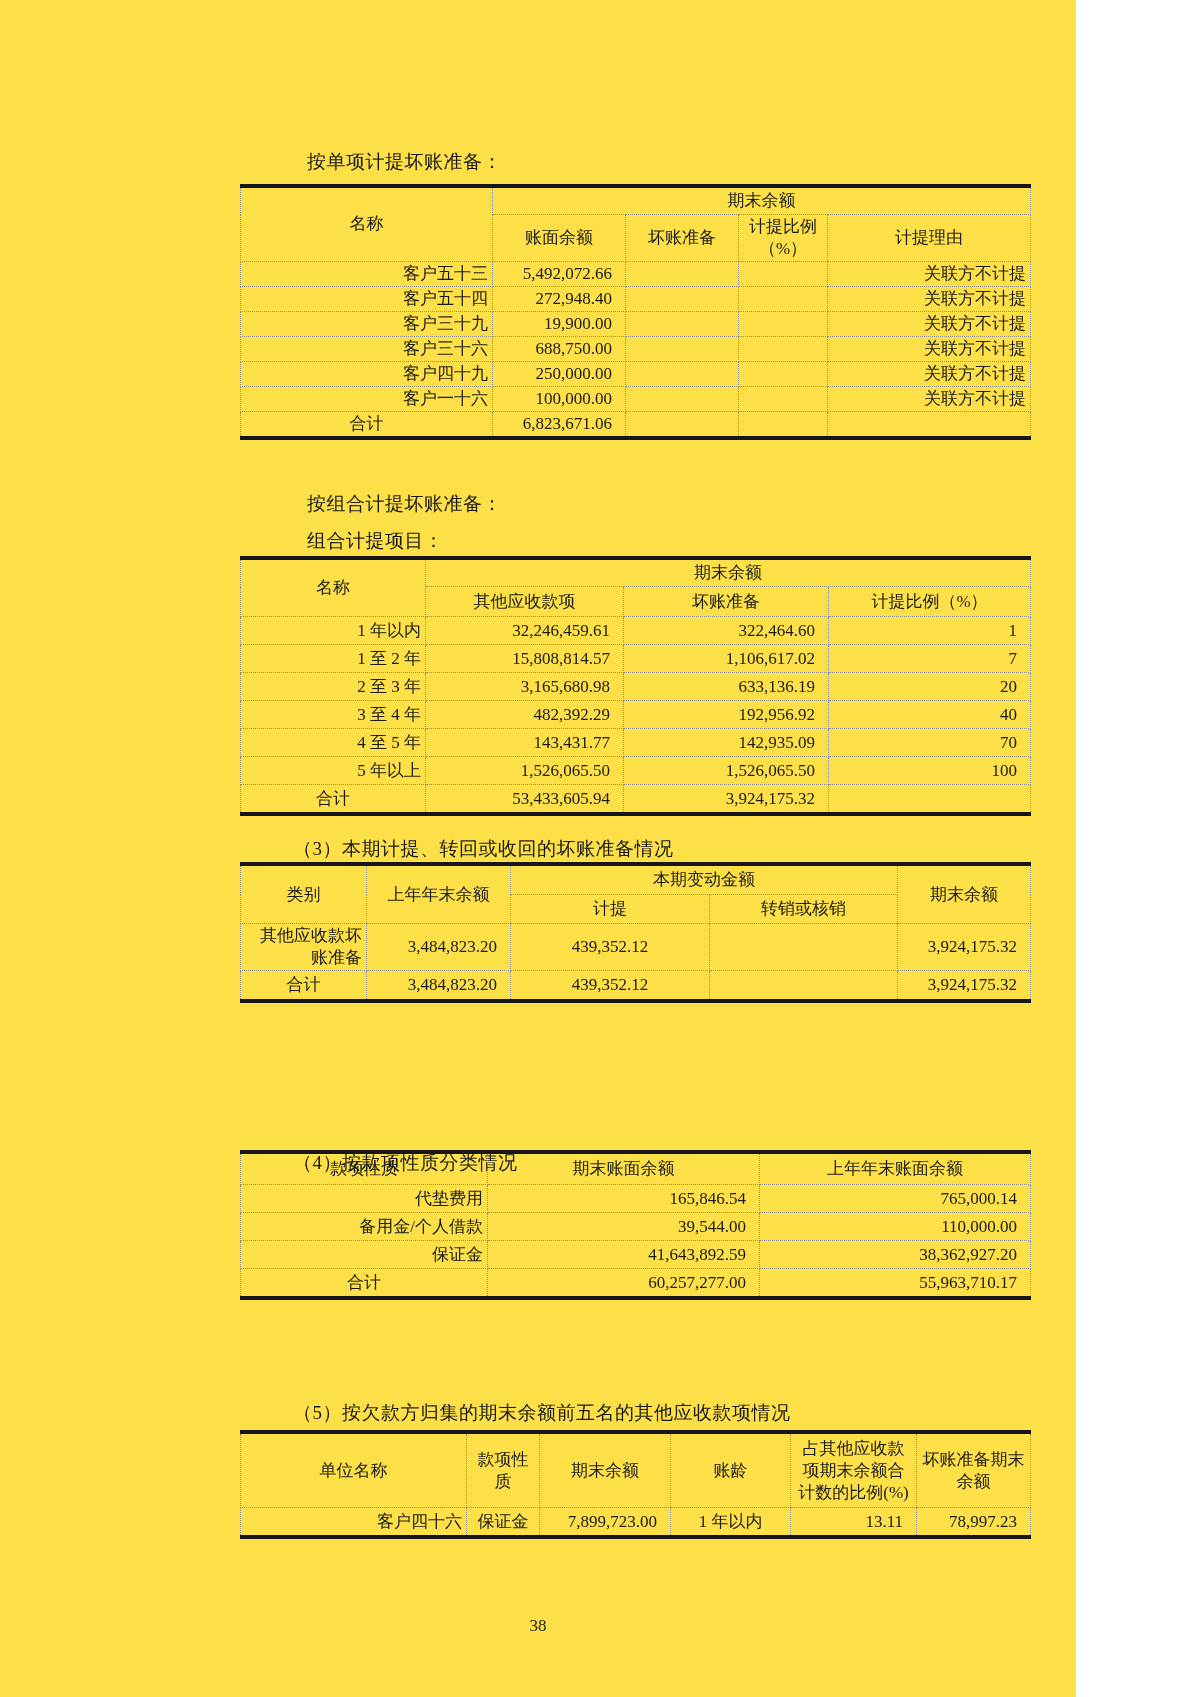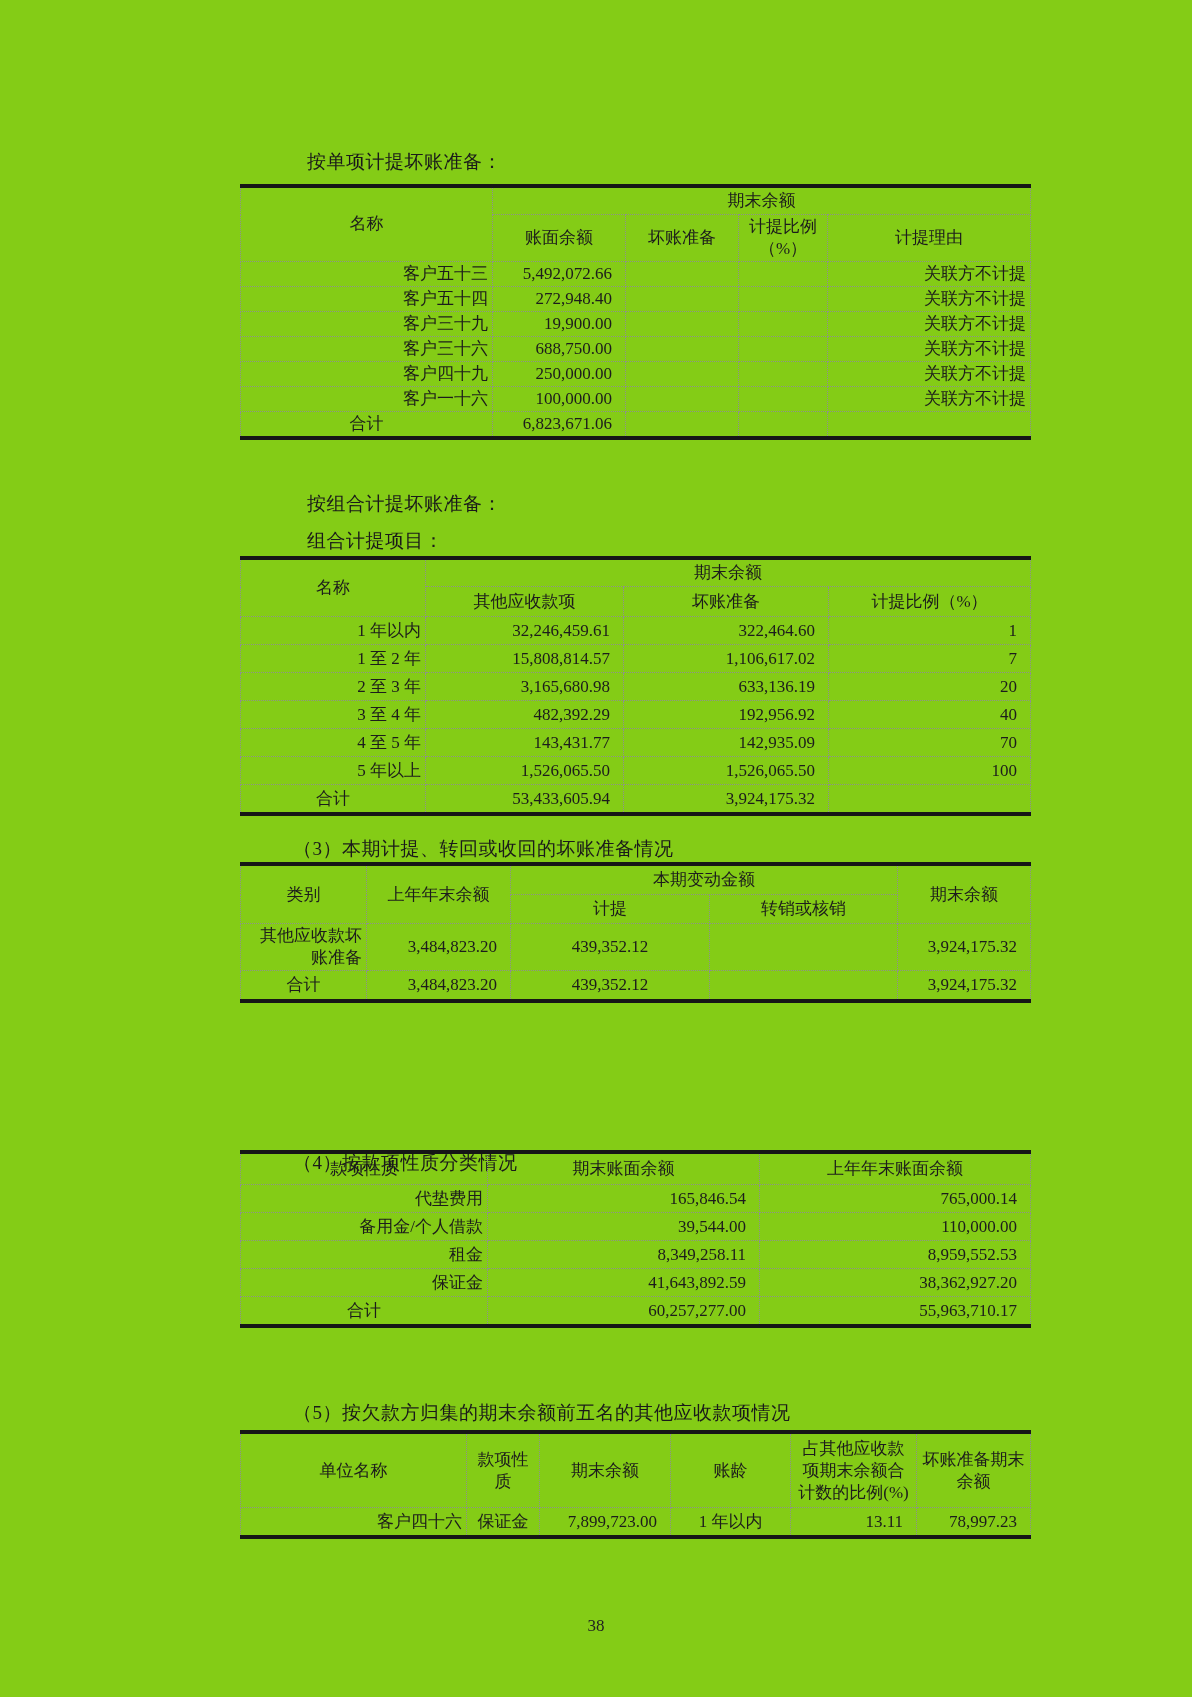--- a/index.html
+++ b/index.html
@@ -1,19 +1,19 @@
 <!DOCTYPE html>
 <html><head>
 <meta charset="utf-8">
 <style>
   html,body{margin:0;padding:0;}
   .page{
     position:relative;
-    width:1192px;height:1697px;
-    background:#84cc16;
+    width:1076px;height:1697px;
+    background:#fde047;
     font-family:"Liberation Serif","DejaVu Serif",serif;
     color:#1d1d1d;
     overflow:hidden;
   }
   .sec-title{
     position:absolute;
     font-size:19px;
     letter-spacing:0.5px;
     white-space:nowrap;
     color:#1a1a1a;
@@ -272,25 +272,20 @@
           <td class="l">代垫费用</td>
           <td class="r">165,846.54</td>
           <td class="r">765,000.14</td>
         </tr>
         <tr>
           <td class="l">备用金/个人借款</td>
           <td class="r">39,544.00</td>
           <td class="r">110,000.00</td>
         </tr>
         <tr>
-          <td class="l">租金</td>
-          <td class="r">8,349,258.11</td>
-          <td class="r">8,959,552.53</td>
-        </tr>
-        <tr>
           <td class="l">保证金</td>
           <td class="r">41,643,892.59</td>
           <td class="r">38,362,927.20</td>
         </tr>
         <tr>
           <td class="c">合计</td>
           <td class="r">60,257,277.00</td>
           <td class="r">55,963,710.17</td>
         </tr>
       </tbody>

